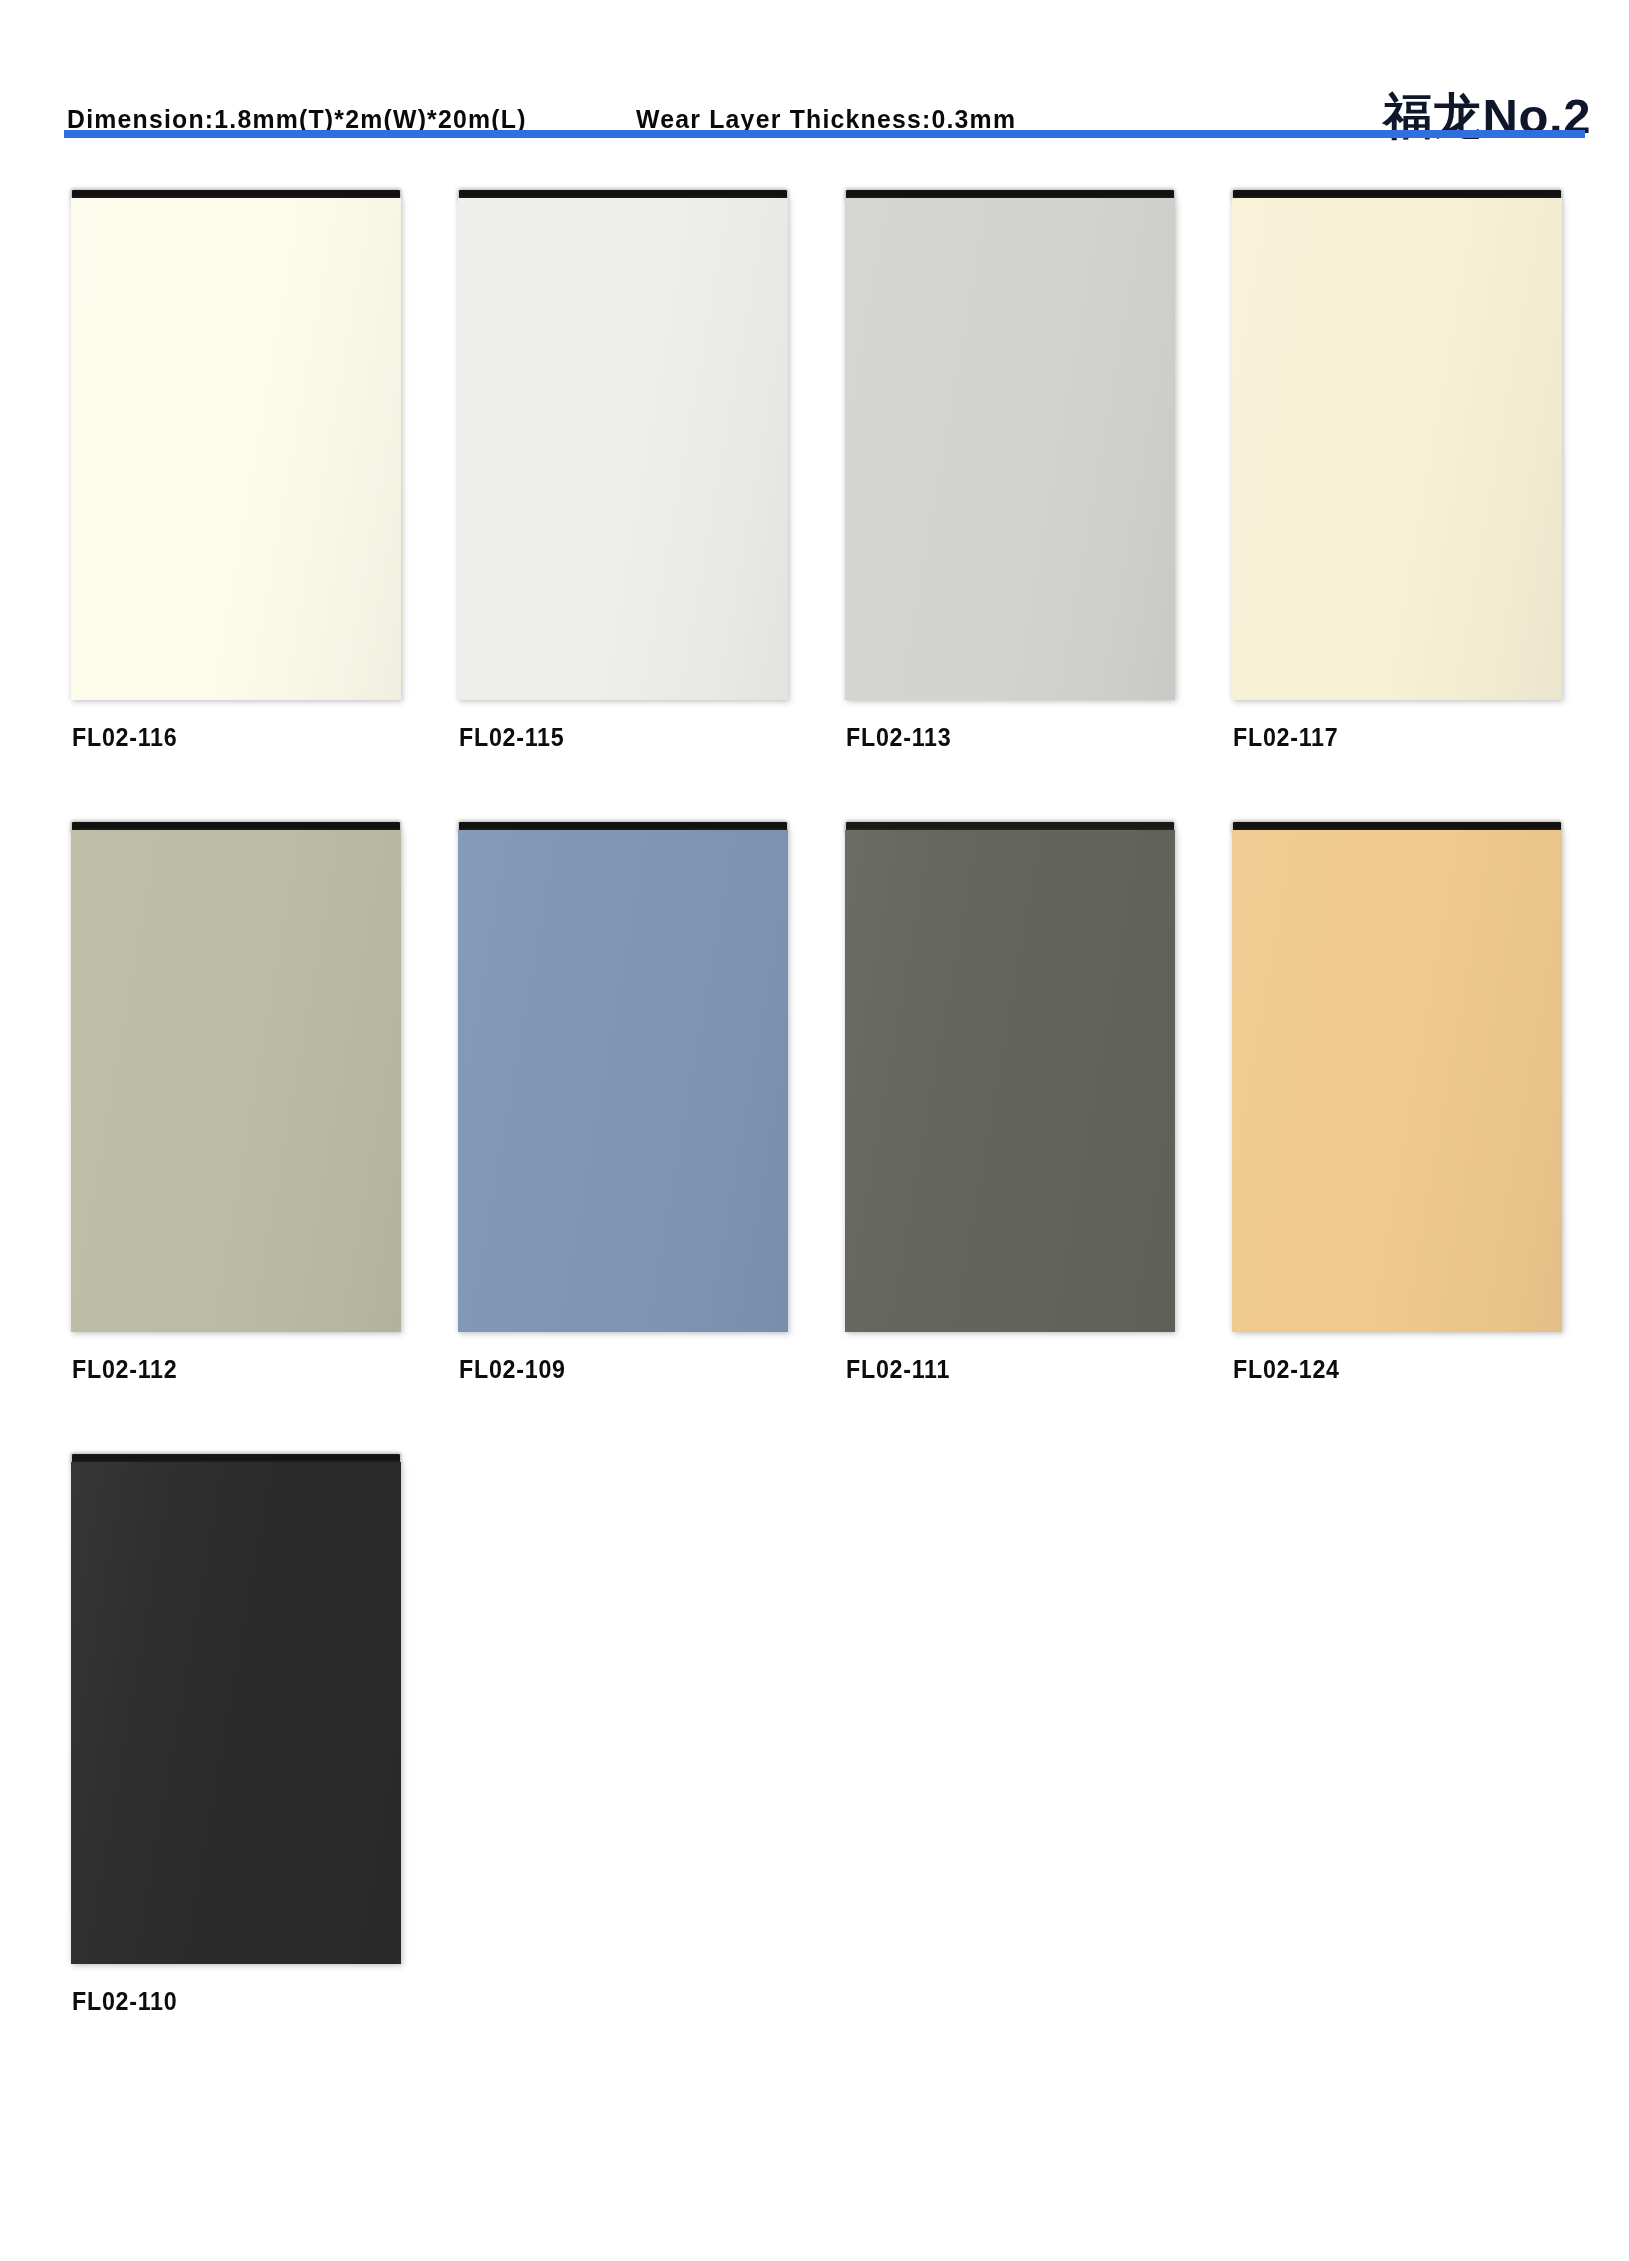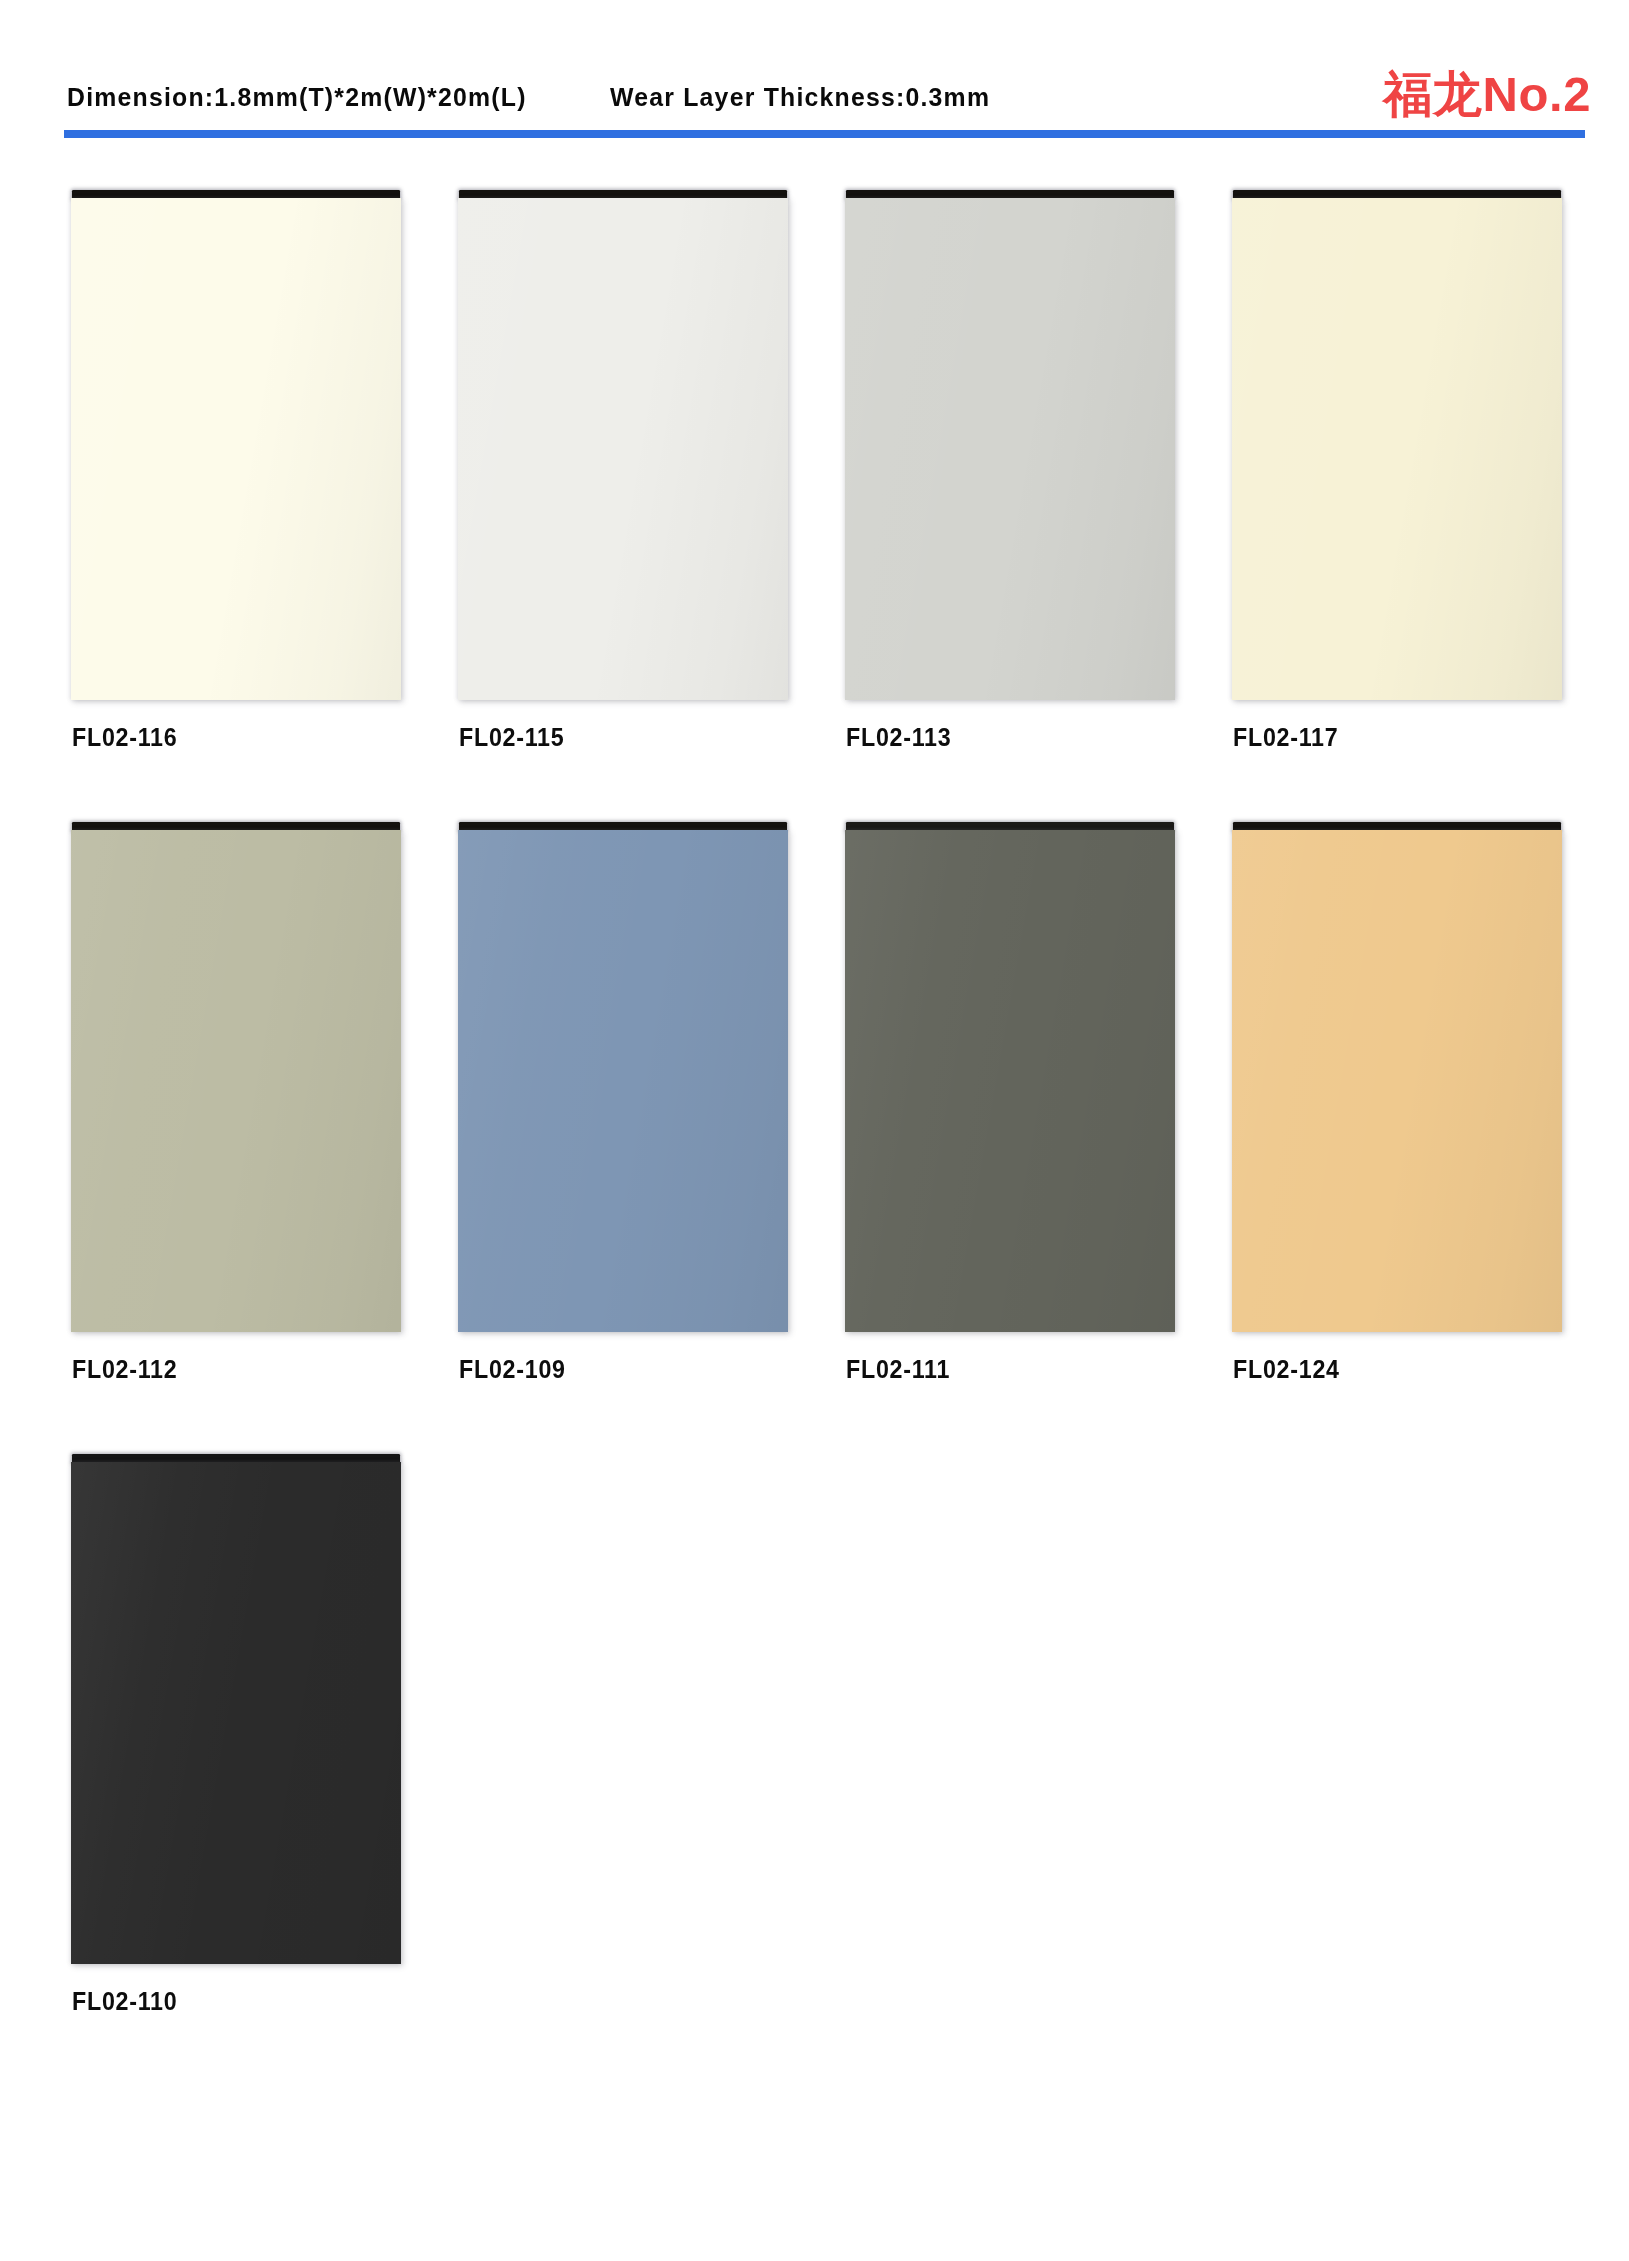--- a/index.html
+++ b/index.html
@@ -23,39 +23,40 @@
     box-sizing: border-box;
     padding: 0 39px 0 67px;
     display: flex;
     align-items: flex-end;
   }
   .header-inner {
     width: 100%;
     display: flex;
     align-items: baseline;
     justify-content: center;
-    padding-bottom: 24px;
+    padding-bottom: 2px;
+    gap: 26px;
   }
   .spec-text {
     font-size: 26.4px;
     font-weight: bold;
     color: #0a0a0a;
     letter-spacing: 1.3px;
     white-space: nowrap;
     transform: scaleX(0.94);
     transform-origin: left bottom;
   }
   .spec-dimension { margin-right: 0; }
   .spec-wear { margin-left: 54px; }
 
   .brand-title {
     margin-left: auto;
     font-size: 49px;
     font-weight: bold;
-    color: #ef4444;
+    color: #0f172a;
     letter-spacing: 0.6px;
     white-space: nowrap;
     line-height: 1;
     position: relative;
     top: 5.2px;
   }
 
   .header-rule {
     position: absolute;
     left: 64px;

